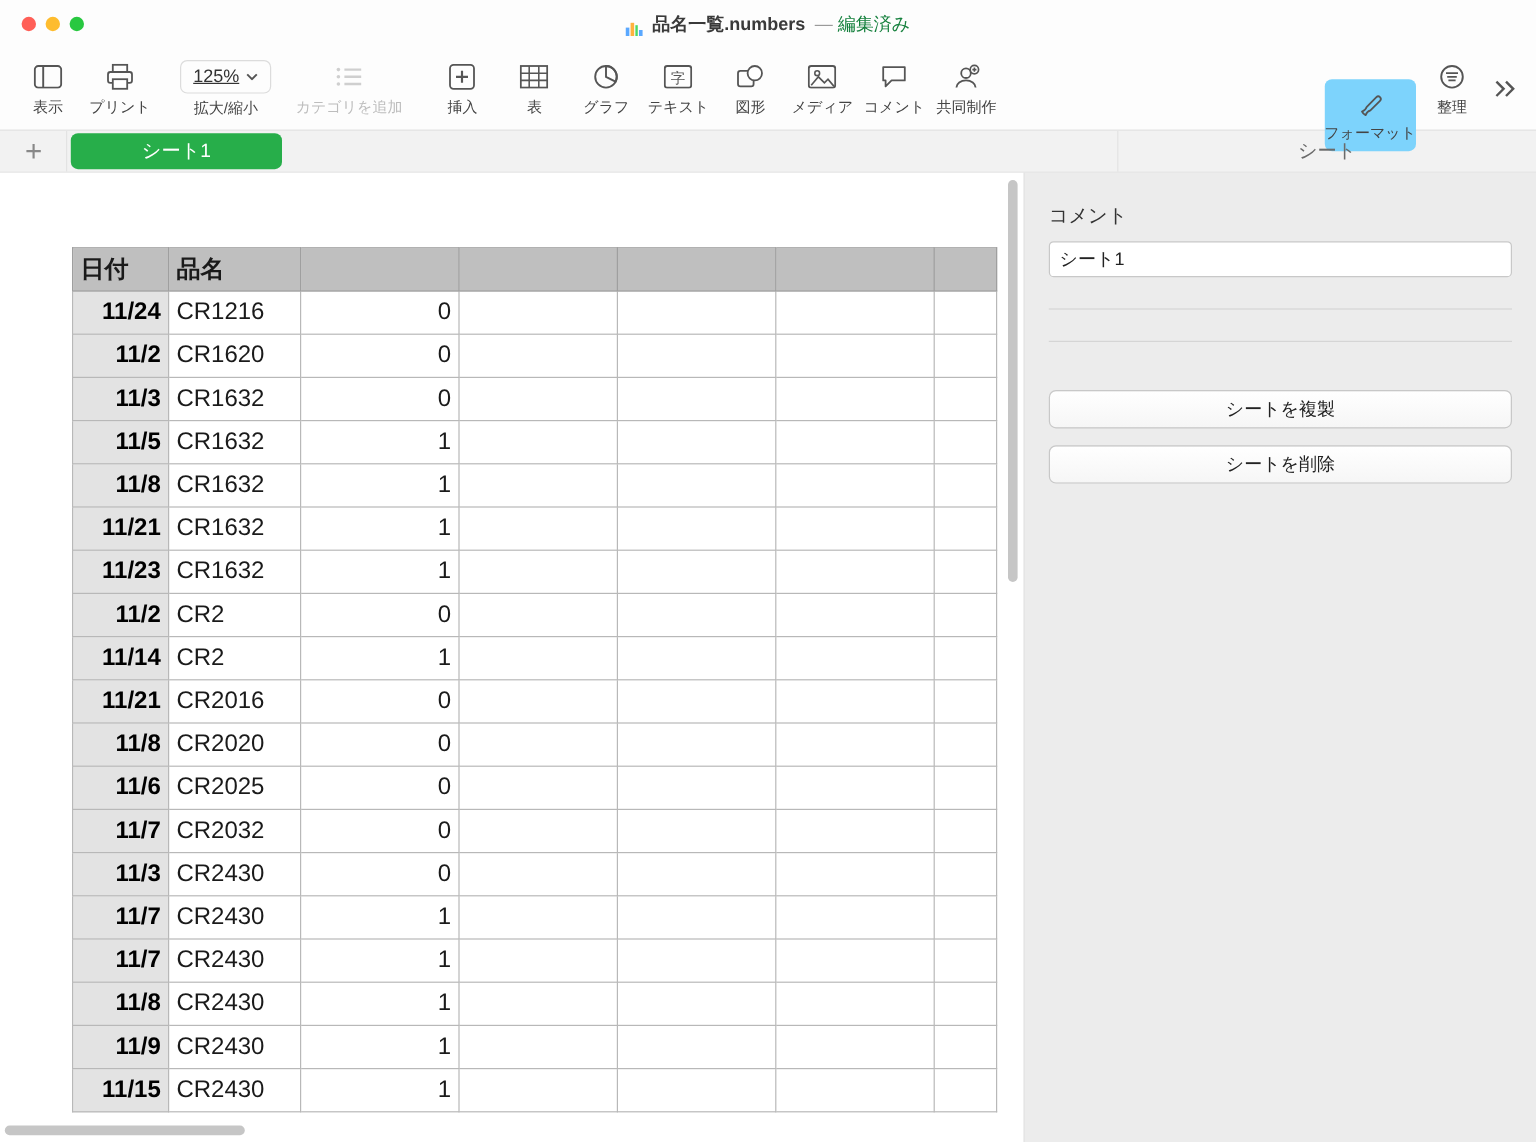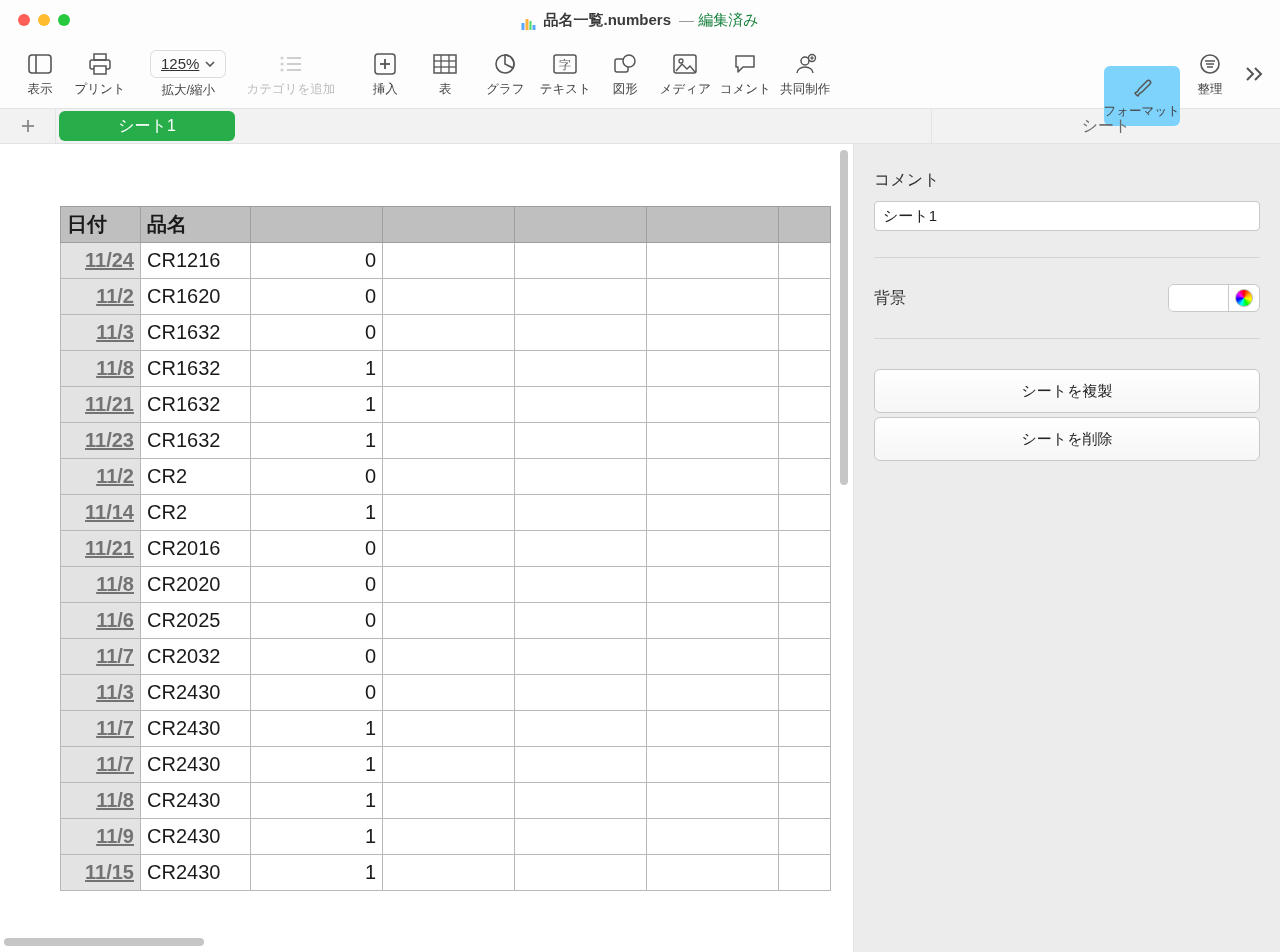--- a/index.html
+++ b/index.html
@@ -210,27 +210,27 @@
   width: 30px; height:100%;
   display:flex;align-items:center;justify-content:center;
 }
 .color-wheel-circle{
   width:18px;height:18px;border-radius:50%;
   background: conic-gradient(red,orange,yellow,lime,cyan,blue,magenta,red);
   border:1px solid #bbb;
 }
 .insp-button {
   width:100%;
-  height:44px;
+  height:32px;
   border:1px solid #c8c8c8;
   border-radius:6px;
   background: linear-gradient(#ffffff,#f6f6f6);
   font-size:15px;
   color:#222;
-  margin-top:4px;
+  margin-top:14px;
 }
 
 
 .vscroll {
   position:absolute;
   right:2px;
   top:6px;
   width:14px;
   height: calc(100% - 30px);
 }
@@ -281,22 +281,21 @@
   background:#bfbfbf;
   font-weight:700;
   text-align:left;
   color:#1a1a1a;
   border-color:#9f9f9f;
 }
 table.sheet td.rowhdr {
   background:#e3e3e3;
   font-weight:700;
   text-align:right;
-  color:#737373;
-  text-decoration:underline;
+  color:#000000;
 }
 table.sheet td.name {
   text-align:left;
 }
 table.sheet td.num {
   text-align:right;
 }
 .colA{ width:80px; }
 .colB{ width:110px; }
 .colC{ width:132px; }
@@ -561,20 +560,29 @@
             <tr>
               <td class="rowhdr">11/3</td>
               <td class="name">CR1632</td>
               <td class="num">0</td>
               <td></td>
               <td></td>
               <td></td>
               <td></td>
             </tr>
             <tr>
+              <td class="rowhdr">11/5</td>
+              <td class="name">CR1632</td>
+              <td class="num">1</td>
+              <td></td>
+              <td></td>
+              <td></td>
+              <td></td>
+            </tr>
+            <tr>
               <td class="rowhdr">11/8</td>
               <td class="name">CR1632</td>
               <td class="num">1</td>
               <td></td>
               <td></td>
               <td></td>
               <td></td>
             </tr>
             <tr>
               <td class="rowhdr">11/21</td>
@@ -711,27 +719,18 @@
     </div>
     <div class="hscroll">
       <div class="thumb"></div>
     </div>
   </div>
 
   <div class="inspector">
     <div class="insp-label">コメント</div>
     <input class="insp-input" value="シート1" style="">
     <hr class="insp-divider">
-    <div class="bg-row">
-      <span style="font-size:16px;color:#333;">背景</span>
-      <div class="colorwell">
-        <div class="swatch"></div>
-        <div class="wheel">
-          <div class="color-wheel-circle"></div>
-        </div>
-      </div>
-    </div>
     <hr class="insp-divider">
     <button class="insp-button">シートを複製</button>
     <button class="insp-button">シートを削除</button>
   </div>
 
 </div>
 
 </body></html>

